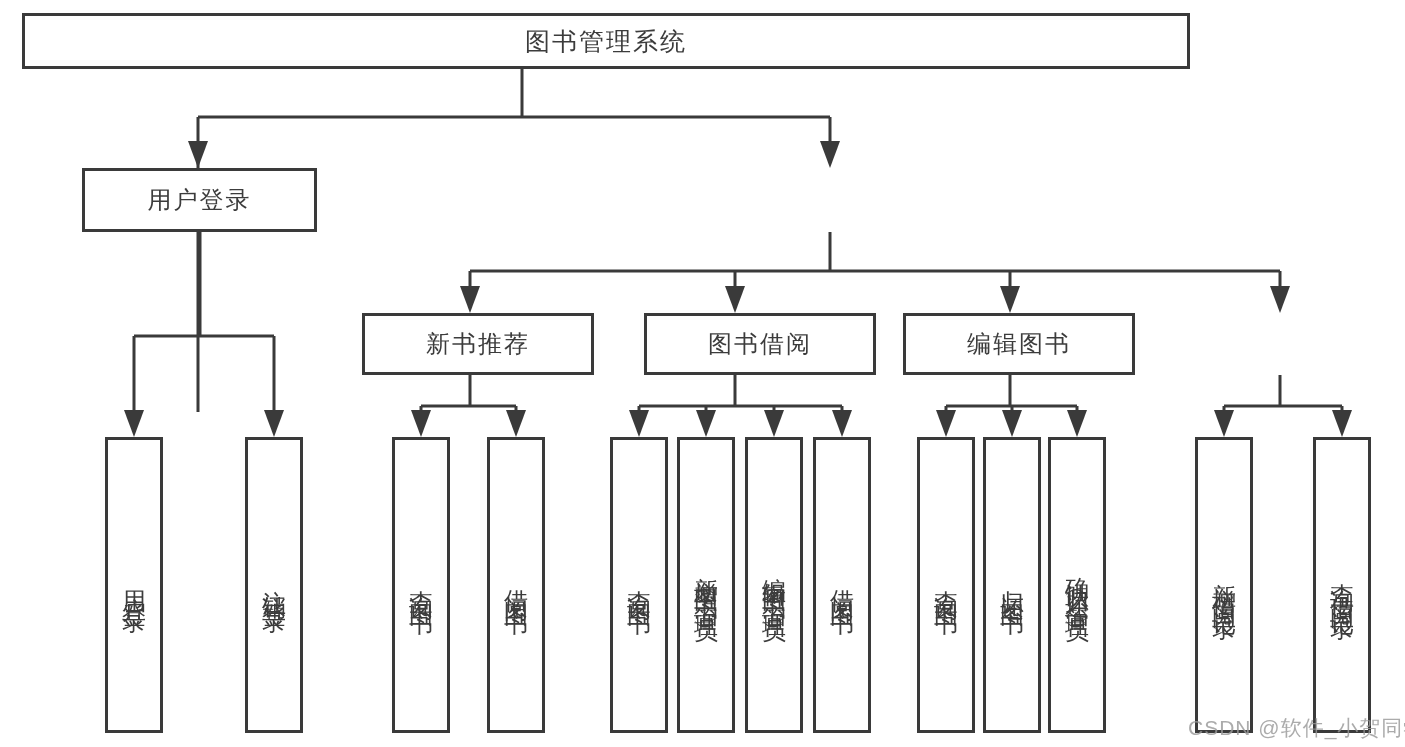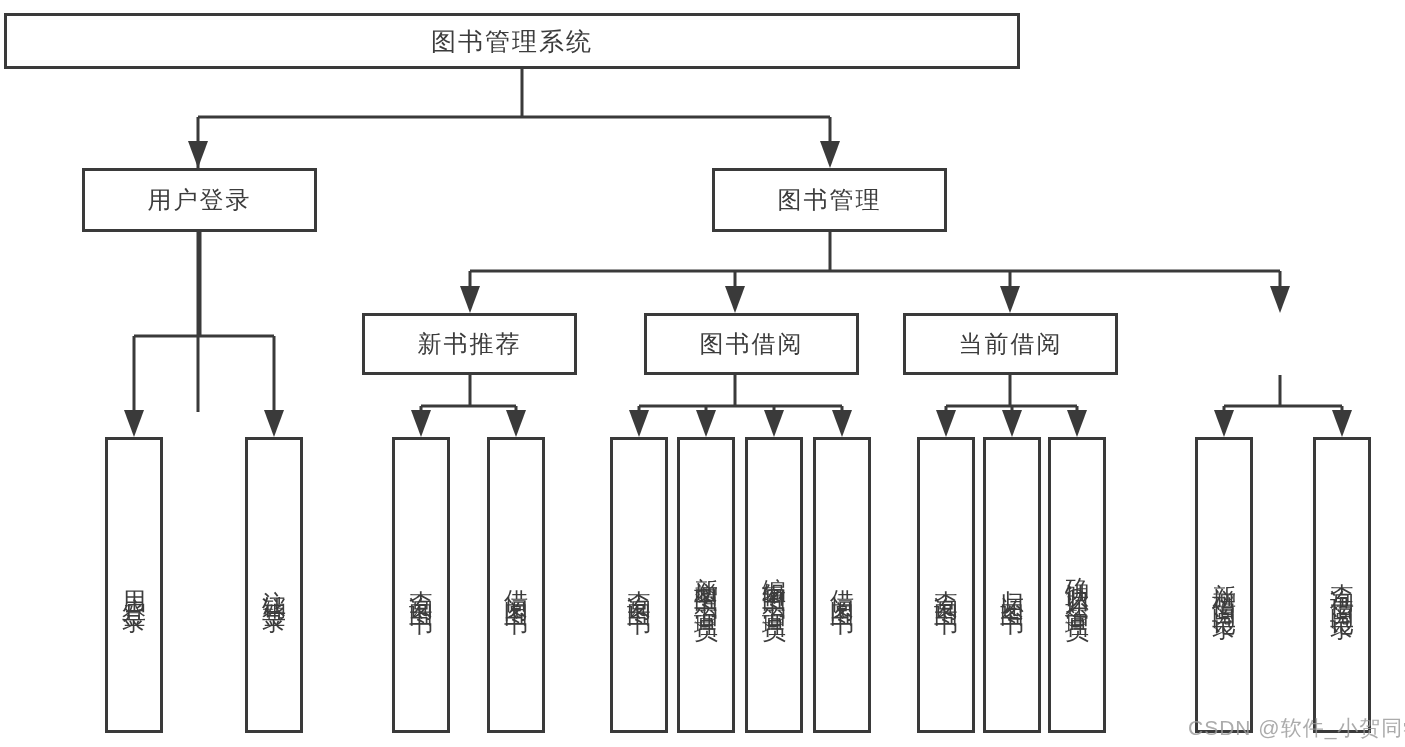--- a/index.html
+++ b/index.html
@@ -24,26 +24,26 @@
     background: #ffffff;
     display: flex;
     align-items: center;
     justify-content: center;
     font-size: 24px;
     letter-spacing: 2px;
     color: #3c3c3c;
     z-index: 2;
   }
   .root-box {
-    left: 4px; top: 13px;
-    width: 1016px; height: 56px;
+    left: 22px; top: 13px;
+    width: 1168px; height: 56px;
     font-size: 25px;
   }
   .l2-box { top: 168px; width: 235px; height: 64px; }
-  .l3-box { top: 313px; width: 215px; height: 62px; }
+  .l3-box { top: 313px; width: 232px; height: 62px; }
   .leaf {
     position: absolute;
     top: 437px;
     width: 58px;
     height: 296px;
     box-sizing: border-box;
     border: 3px solid #3a3a3a;
     background: #ffffff;
     display: flex;
     align-items: center;
@@ -125,25 +125,24 @@
       <polygon points="1002,410 1022,410 1012,437"></polygon>
       <polygon points="1067,410 1087,410 1077,437"></polygon>
       <polygon points="1214,410 1234,410 1224,437"></polygon>
       <polygon points="1332,410 1352,410 1342,437"></polygon>
     </g>
   </svg>
 
   <div class="hbox root-box">图书管理系统</div>
 
   <div class="hbox l2-box" style="left:82px;">用户登录</div>
-  <div class="hbox l2-box" style="left:712px;">图书管理</div>
 
   <div class="hbox l3-box" style="left:362px;">新书推荐</div>
   <div class="hbox l3-box" style="left:628px;margin-left:16px;">图书借阅</div>
-  <div class="hbox l3-box" style="left:903px;">当前借阅</div>
+  <div class="hbox l3-box" style="left:903px;">编辑图书</div>
 
   <div class="leaf" style="left:105px;">
     <span class="vtext">用户登录</span>
   </div>
   <div class="leaf" style="left:245px;">
     <span class="vtext">注销登录</span>
   </div>
 
   <div class="leaf" style="left:392px;">
     <span class="vtext">查询图书</span>

